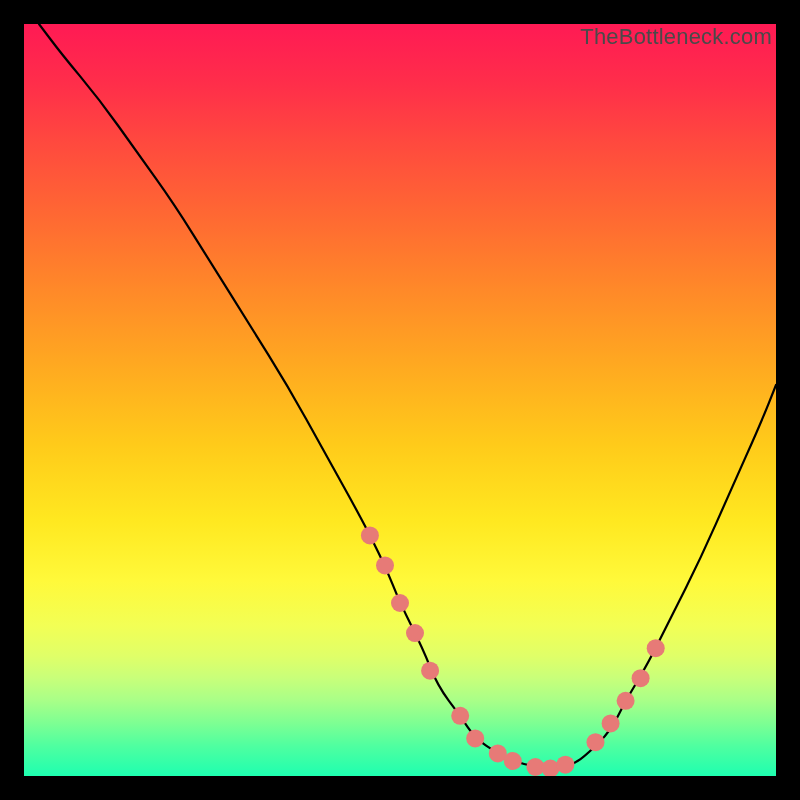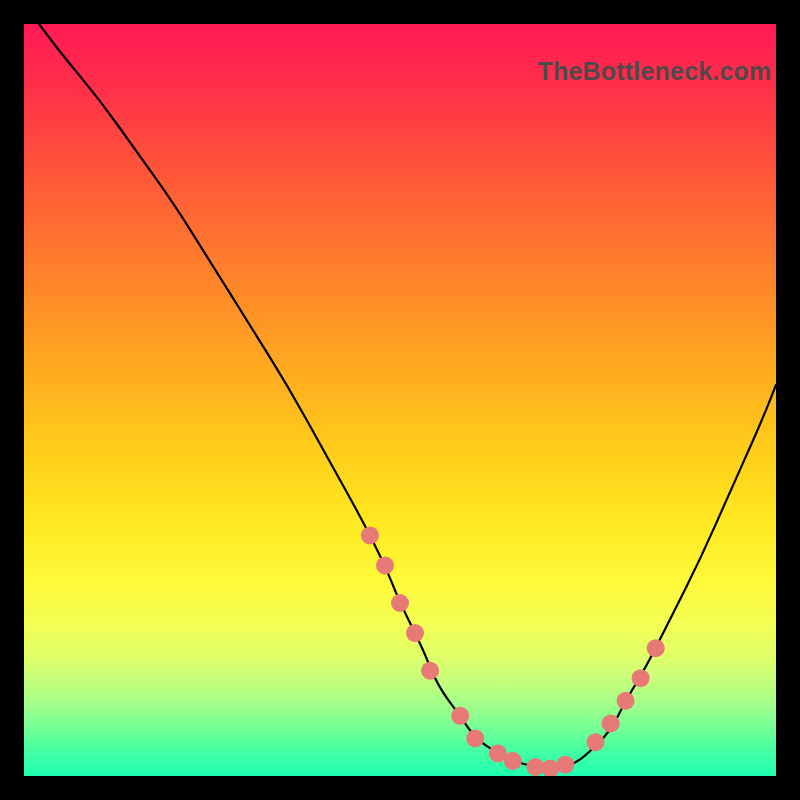--- a/index.html
+++ b/index.html
@@ -32,25 +32,24 @@
       #a8ff88 90%,
       #7dff93 93%,
       #4fffa0 96%,
       #1effb0 100%);
   }
   .attribution {
     position: absolute;
     top: 0;
     right: 4px;
     font-family: Arial, Helvetica, sans-serif;
-    font-size: 25px;
-    font-weight: 700;
+    font-size: 22px;
+    font-weight: 400;
     color: #4a4a4a;
     letter-spacing: 0.2px;
-    margin-top: 33px;
   }
   svg.overlay {
     position: absolute;
     left: 0; top: 0;
     width: 752px; height: 752px;
   }
   .curve {
     fill: none;
     stroke: #000;
     stroke-width: 2.2;

